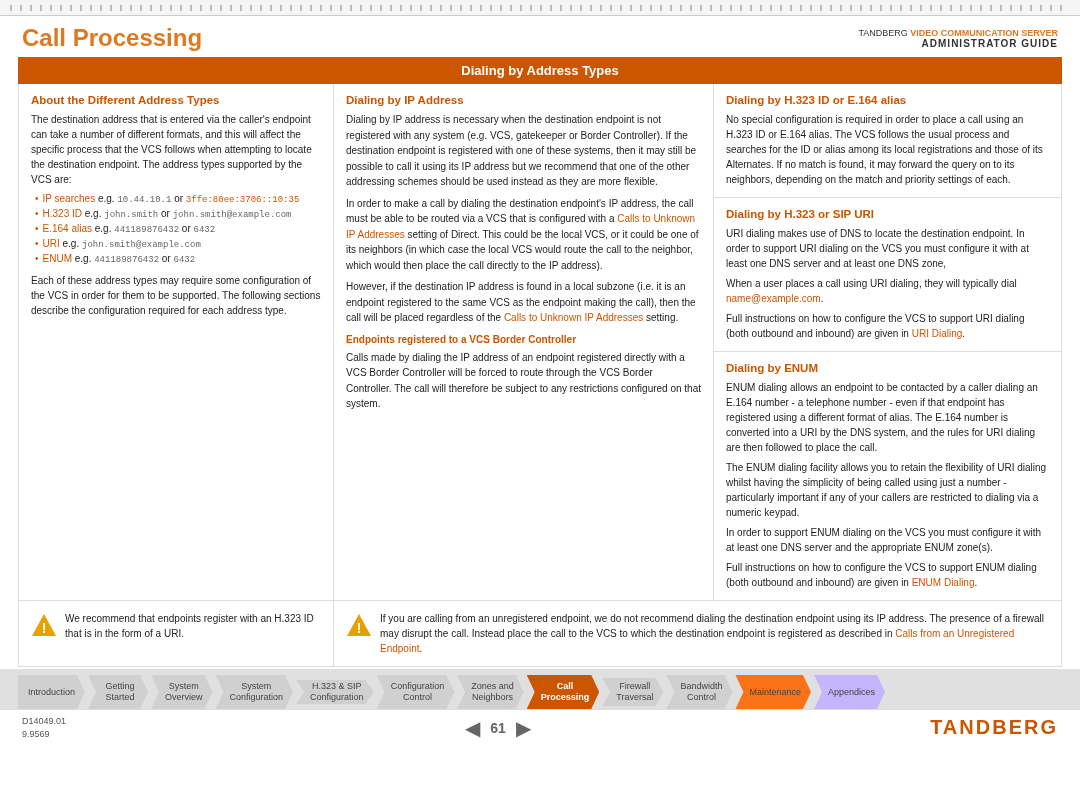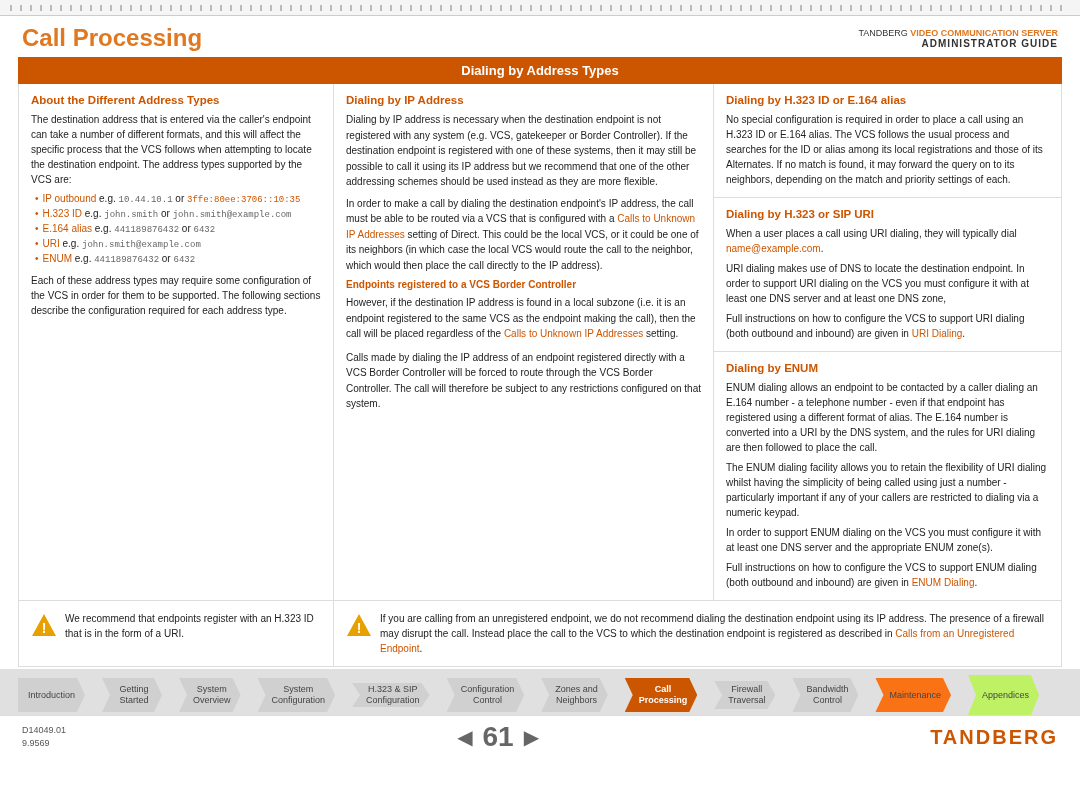--- a/index.html
+++ b/index.html
@@ -27,21 +27,21 @@
 </div>
 
 <div style="display:flex; margin:0 18px; border:1px solid #ddd; border-top:none; min-height:480px;">
 
   <div style="width:315px; border-right:1px solid #ddd; padding:10px 12px;">
     <h3 style="color:#cc5500; font-size:11.5px; font-weight:bold; margin-bottom:6px; font-family:Arial,sans-serif;">About the Different Address Types</h3>
     <p style="font-size:10px; line-height:1.5; color:#222; margin-bottom:6px; font-family:Arial,sans-serif;">The destination address that is entered via the caller's endpoint can take a number of different formats, and this will affect the specific process that the VCS follows when attempting to locate the destination endpoint. The address types supported by the VCS are:</p>
     <ul style="list-style:none; padding-left:4px; margin-bottom:8px;">
       <li style="font-size:10px; color:#222; margin-bottom:3px; display:flex; gap:4px; font-family:Arial,sans-serif;">
         <span style="color:#cc5500;">•</span>
-        <span><span style="color:#cc5500;">IP outbound</span> e.g. <span style="font-family:'Courier New',monospace; font-size:9px; color:#666;">10.44.10.1</span> or <span style="font-family:'Courier New',monospace; font-size:9px; color:#cc5500;">3ffe:80ee:3706::10:35</span></span>
+        <span><span style="color:#cc5500;">IP searches</span> e.g. <span style="font-family:'Courier New',monospace; font-size:9px; color:#666;">10.44.10.1</span> or <span style="font-family:'Courier New',monospace; font-size:9px; color:#cc5500;">3ffe:80ee:3706::10:35</span></span>
       </li>
       <li style="font-size:10px; color:#222; margin-bottom:3px; display:flex; gap:4px; font-family:Arial,sans-serif;">
         <span style="color:#cc5500;">•</span>
         <span><span style="color:#cc5500;">H.323 ID</span> e.g. <span style="font-family:'Courier New',monospace; font-size:9px; color:#666;">john.smith</span> or <span style="font-family:'Courier New',monospace; font-size:9px; color:#666;">john.smith@example.com</span></span>
       </li>
       <li style="font-size:10px; color:#222; margin-bottom:3px; display:flex; gap:4px; font-family:Arial,sans-serif;">
         <span style="color:#cc5500;">•</span>
         <span><span style="color:#cc5500;">E.164 alias</span> e.g. <span style="font-family:'Courier New',monospace; font-size:9px; color:#666;">441189876432</span> or <span style="font-family:'Courier New',monospace; font-size:9px; color:#666;">6432</span></span>
       </li>
       <li style="font-size:10px; color:#222; margin-bottom:3px; display:flex; gap:4px; font-family:Arial,sans-serif;">
@@ -55,40 +55,40 @@
     </ul>
     <p style="font-size:10px; line-height:1.5; color:#222; font-family:Arial,sans-serif;">Each of these address types may require some configuration of the VCS in order for them to be supported. The following sections describe the configuration required for each address type.</p>
   </div>
 
   <div style="width:380px; border-right:1px solid #ddd; padding:10px 12px;">
     <h3 style="color:#cc5500; font-size:11.5px; font-weight:bold; margin-bottom:6px; font-family:Arial,sans-serif;">Dialing by IP Address</h3>
     <p style="font-size:10px; line-height:1.55; color:#222; margin-bottom:6px; font-family:Arial,sans-serif;">Dialing by IP address is necessary when the destination endpoint is not registered with any system (e.g. VCS, gatekeeper or Border Controller). If the destination endpoint is registered with one of these systems, then it may still be possible to call it using its IP address but we recommend that one of the other addressing schemes should be used instead as they are more flexible.</p>
     <p style="font-size:10px; line-height:1.55; color:#222; margin-bottom:6px; font-family:Arial,sans-serif;">
       <span>In order to make a call by dialing the destination endpoint's IP address, the call must be able to be routed via a VCS that is configured with a </span><span style="color:#cc5500; cursor:pointer;">Calls to Unknown IP Addresses</span><span> setting of Direct. This could be the local VCS, or it could be one of its neighbors (in which case the local VCS would route the call to the neighbor, which would then place the call directly to the IP address).</span>
     </p>
-    <p style="color:#cc5500; font-size:10px; font-weight:bold; margin-bottom:5px; font-family:Arial,sans-serif;">Endpoints registered to a VCS Border Controller</p>
     <p style="font-size:10px; line-height:1.55; color:#222; margin-bottom:8px; font-family:Arial,sans-serif;">
       <span>However, if the destination IP address is found in a local subzone (i.e. it is an endpoint registered to the same VCS as the endpoint making the call), then the call will be placed regardless of the </span><span style="color:#cc5500; cursor:pointer;">Calls to Unknown IP Addresses</span><span> setting.</span>
     </p>
+    <p style="color:#cc5500; font-size:10px; font-weight:bold; margin-bottom:5px; font-family:Arial,sans-serif;">Endpoints registered to a VCS Border Controller</p>
     <p style="font-size:10px; line-height:1.55; color:#222; font-family:Arial,sans-serif;">Calls made by dialing the IP address of an endpoint registered directly with a VCS Border Controller will be forced to route through the VCS Border Controller. The call will therefore be subject to any restrictions configured on that system.</p>
   </div>
 
   <div style="flex:1;">
 
     <div style="border-bottom:1px solid #ddd; padding:10px 12px;">
       <h3 style="color:#cc5500; font-size:11.5px; font-weight:bold; margin-bottom:6px; font-family:Arial,sans-serif;">Dialing by H.323 ID or E.164 alias</h3>
       <p style="font-size:10px; line-height:1.5; color:#222; font-family:Arial,sans-serif;">No special configuration is required in order to place a call using an H.323 ID or E.164 alias. The VCS follows the usual process and searches for the ID or alias among its local registrations and those of its Alternates. If no match is found, it may forward the query on to its neighbors, depending on the match and priority settings of each.</p>
     </div>
 
     <div style="border-bottom:1px solid #ddd; padding:10px 12px;">
       <h3 style="color:#cc5500; font-size:11.5px; font-weight:bold; margin-bottom:6px; font-family:Arial,sans-serif;">Dialing by H.323 or SIP URI</h3>
+      <p style="font-size:10px; line-height:1.5; color:#222; margin-bottom:5px; font-family:Arial,sans-serif;">URI dialing makes use of DNS to locate the destination endpoint. In order to support URI dialing on the VCS you must configure it with at least one DNS server and at least one DNS zone,</p>
       <p style="font-size:10px; line-height:1.5; color:#222; margin-bottom:5px; font-family:Arial,sans-serif;">
         When a user places a call using URI dialing, they will typically dial <span style="color:#cc5500;">name@example.com</span>.
       </p>
-      <p style="font-size:10px; line-height:1.5; color:#222; margin-bottom:5px; font-family:Arial,sans-serif;">URI dialing makes use of DNS to locate the destination endpoint. In order to support URI dialing on the VCS you must configure it with at least one DNS server and at least one DNS zone,</p>
       <p style="font-size:10px; line-height:1.5; color:#222; font-family:Arial,sans-serif;">
         <span>Full instructions on how to configure the VCS to support URI dialing (both outbound and inbound) are given in </span><span style="color:#cc5500; cursor:pointer;">URI Dialing</span><span>.</span>
       </p>
     </div>
 
     <div style="padding:10px 12px;">
       <h3 style="color:#cc5500; font-size:11.5px; font-weight:bold; margin-bottom:6px; font-family:Arial,sans-serif;">Dialing by ENUM</h3>
       <p style="font-size:10px; line-height:1.5; color:#222; margin-bottom:5px; font-family:Arial,sans-serif;">ENUM dialing allows an endpoint to be contacted by a caller dialing an E.164 number - a telephone number - even if that endpoint has registered using a different format of alias. The E.164 number is converted into a URI by the DNS system, and the rules for URI dialing are then followed to place the call.</p>
       <p style="font-size:10px; line-height:1.5; color:#222; margin-bottom:5px; font-family:Arial,sans-serif;">The ENUM dialing facility allows you to retain the flexibility of URI dialing whilst having the simplicity of being called using just a number - particularly important if any of your callers are restricted to dialing via a numeric keypad.</p>
       <p style="font-size:10px; line-height:1.5; color:#222; margin-bottom:5px; font-family:Arial,sans-serif;">In order to support ENUM dialing on the VCS you must configure it with at least one DNS server and the appropriate ENUM zone(s).</p>
@@ -118,48 +118,48 @@
         <polygon points="13,2 25,24 1,24" fill="#e8a000"></polygon>
         <text x="13" y="21" text-anchor="middle" font-size="14" fill="white" font-weight="bold" font-family="Arial">!</text>
       </svg>
     </div>
     <span>
       <span>If you are calling from an unregistered endpoint, we do not recommend dialing the destination endpoint using its IP address. The presence of a firewall may disrupt the call. Instead place the call to the VCS to which the destination endpoint is registered as described in </span><span style="color:#cc5500; cursor:pointer;">Calls from an Unregistered Endpoint</span><span>.</span>
     </span>
   </div>
 </div>
 
-<div style="display:flex; align-items:center; background:#e0e0e0; padding:6px 18px 0 18px; margin-top:2px; gap:17px; overflow:hidden;">
+<div style="display:flex; align-items:center; background:#e0e0e0; padding:6px 18px 0 18px; margin-top:2px; gap:3px; overflow:hidden;">
   <div style="display:flex; align-items:center; justify-content:center; text-align:center; padding:5px 10px 5px 10px; font-size:9px; color:#444; background:#d0d0d0; clip-path:polygon(0 0, calc(100% - 8px) 0, 100% 50%, calc(100% - 8px) 100%, 0 100%); min-width:65px; height:34px; cursor:pointer; font-family:Arial,sans-serif; white-space:pre-line; line-height:1.2;">Introduction</div>
   <div style="display:flex; align-items:center; justify-content:center; text-align:center; padding:5px 10px 5px 14px; font-size:9px; color:#444; background:#d0d0d0; clip-path:polygon(0 0, calc(100% - 8px) 0, 100% 50%, calc(100% - 8px) 100%, 0 100%, 8px 50%); min-width:60px; height:34px; cursor:pointer; font-family:Arial,sans-serif; white-space:pre-line; line-height:1.2;">Getting
 Started</div>
   <div style="display:flex; align-items:center; justify-content:center; text-align:center; padding:5px 10px 5px 14px; font-size:9px; color:#444; background:#d0d0d0; clip-path:polygon(0 0, calc(100% - 8px) 0, 100% 50%, calc(100% - 8px) 100%, 0 100%, 8px 50%); min-width:60px; height:34px; cursor:pointer; font-family:Arial,sans-serif; white-space:pre-line; line-height:1.2;">System
 Overview</div>
   <div style="display:flex; align-items:center; justify-content:center; text-align:center; padding:5px 10px 5px 14px; font-size:9px; color:#444; background:#d0d0d0; clip-path:polygon(0 0, calc(100% - 8px) 0, 100% 50%, calc(100% - 8px) 100%, 0 100%, 8px 50%); min-width:62px; height:34px; cursor:pointer; font-family:Arial,sans-serif; white-space:pre-line; line-height:1.2;">System
 Configuration</div>
   <div style="display:flex; align-items:center; justify-content:center; text-align:center; padding:5px 10px 5px 14px; font-size:9px; color:#444; background:#d0d0d0; clip-path:polygon(0 0, calc(100% - 8px) 0, 100% 50%, calc(100% - 8px) 100%, 0 100%, 8px 50%); min-width:65px; height:24px; cursor:pointer; font-family:Arial,sans-serif; white-space:pre-line; line-height:1.2;">H.323 &amp; SIP
 Configuration</div>
   <div style="display:flex; align-items:center; justify-content:center; text-align:center; padding:5px 10px 5px 14px; font-size:9px; color:#444; background:#d0d0d0; clip-path:polygon(0 0, calc(100% - 8px) 0, 100% 50%, calc(100% - 8px) 100%, 0 100%, 8px 50%); min-width:63px; height:34px; cursor:pointer; font-family:Arial,sans-serif; white-space:pre-line; line-height:1.2;">Configuration
 Control</div>
   <div style="display:flex; align-items:center; justify-content:center; text-align:center; padding:5px 10px 5px 14px; font-size:9px; color:#444; background:#d0d0d0; clip-path:polygon(0 0, calc(100% - 8px) 0, 100% 50%, calc(100% - 8px) 100%, 0 100%, 8px 50%); min-width:62px; height:34px; cursor:pointer; font-family:Arial,sans-serif; white-space:pre-line; line-height:1.2;">Zones and
 Neighbors</div>
   <div style="display:flex; align-items:center; justify-content:center; text-align:center; padding:5px 10px 5px 14px; font-size:9px; color:#fff; background:#cc5500; font-weight:bold; clip-path:polygon(0 0, calc(100% - 8px) 0, 100% 50%, calc(100% - 8px) 100%, 0 100%, 8px 50%); min-width:60px; height:34px; cursor:pointer; font-family:Arial,sans-serif; white-space:pre-line; line-height:1.2;">Call
 Processing</div>
   <div style="display:flex; align-items:center; justify-content:center; text-align:center; padding:5px 10px 5px 14px; font-size:9px; color:#444; background:#d0d0d0; clip-path:polygon(0 0, calc(100% - 8px) 0, 100% 50%, calc(100% - 8px) 100%, 0 100%, 8px 50%); min-width:60px; height:28px; cursor:pointer; font-family:Arial,sans-serif; white-space:pre-line; line-height:1.2;">Firewall
 Traversal</div>
   <div style="display:flex; align-items:center; justify-content:center; text-align:center; padding:5px 10px 5px 14px; font-size:9px; color:#444; background:#d0d0d0; clip-path:polygon(0 0, calc(100% - 8px) 0, 100% 50%, calc(100% - 8px) 100%, 0 100%, 8px 50%); min-width:63px; height:34px; cursor:pointer; font-family:Arial,sans-serif; white-space:pre-line; line-height:1.2;">Bandwidth
 Control</div>
   <div style="display:flex; align-items:center; justify-content:center; text-align:center; padding:5px 10px 5px 14px; font-size:9px; color:#444; background:#f97316; clip-path:polygon(0 0, calc(100% - 8px) 0, 100% 50%, calc(100% - 8px) 100%, 0 100%, 8px 50%); min-width:63px; height:34px; cursor:pointer; font-family:Arial,sans-serif; white-space:pre-line; line-height:1.2;">Maintenance</div>
-  <div style="display:flex; align-items:center; justify-content:center; text-align:left; padding:5px 10px 5px 14px; font-size:9px; color:#444; background:#bef264; clip-path:polygon(0 0, calc(100% - 8px) 0, 100% 50%, calc(100% - 8px) 100%, 0 100%, 8px 50%); min-width:62px; height:40px; cursor:pointer; font-family:Arial,sans-serif; white-space:pre-line; line-height:1.2;">Appendices</div>
+  <div style="display:flex; align-items:center; justify-content:center; text-align:left; padding:5px 10px 5px 14px; font-size:9px; color:#444; background:#c4b5fd; clip-path:polygon(0 0, calc(100% - 8px) 0, 100% 50%, calc(100% - 8px) 100%, 0 100%, 8px 50%); min-width:62px; height:34px; cursor:pointer; font-family:Arial,sans-serif; white-space:pre-line; line-height:1.2;">Appendices</div>
 </div>
 
 <div style="display:flex; justify-content:space-between; align-items:center; padding:5px 22px 2px 22px; background:#fff; border-top:1px solid #ddd;">
   <div style="font-size:9px; color:#555; font-family:Arial,sans-serif; line-height:1.4;">
     <div>D14049.01</div>
     <div>9.9569</div>
   </div>
   <div style="display:flex; align-items:center; gap:10px;">
     <span style="font-size:20px; color:#666; cursor:pointer;">◀</span>
-    <span style="font-size:28px; color:#666; font-weight:bold; font-family:Arial,sans-serif;">61</span>
+    <span style="font-size:14px; color:#666; font-weight:bold; font-family:Arial,sans-serif;">61</span>
     <span style="font-size:20px; color:#666; cursor:pointer;">▶</span>
   </div>
   <div style="font-size:20px; font-weight:bold; color:#cc5500; letter-spacing:2px; font-family:Arial,sans-serif;">TANDBERG</div>
 </div>
 
 </body></html>

